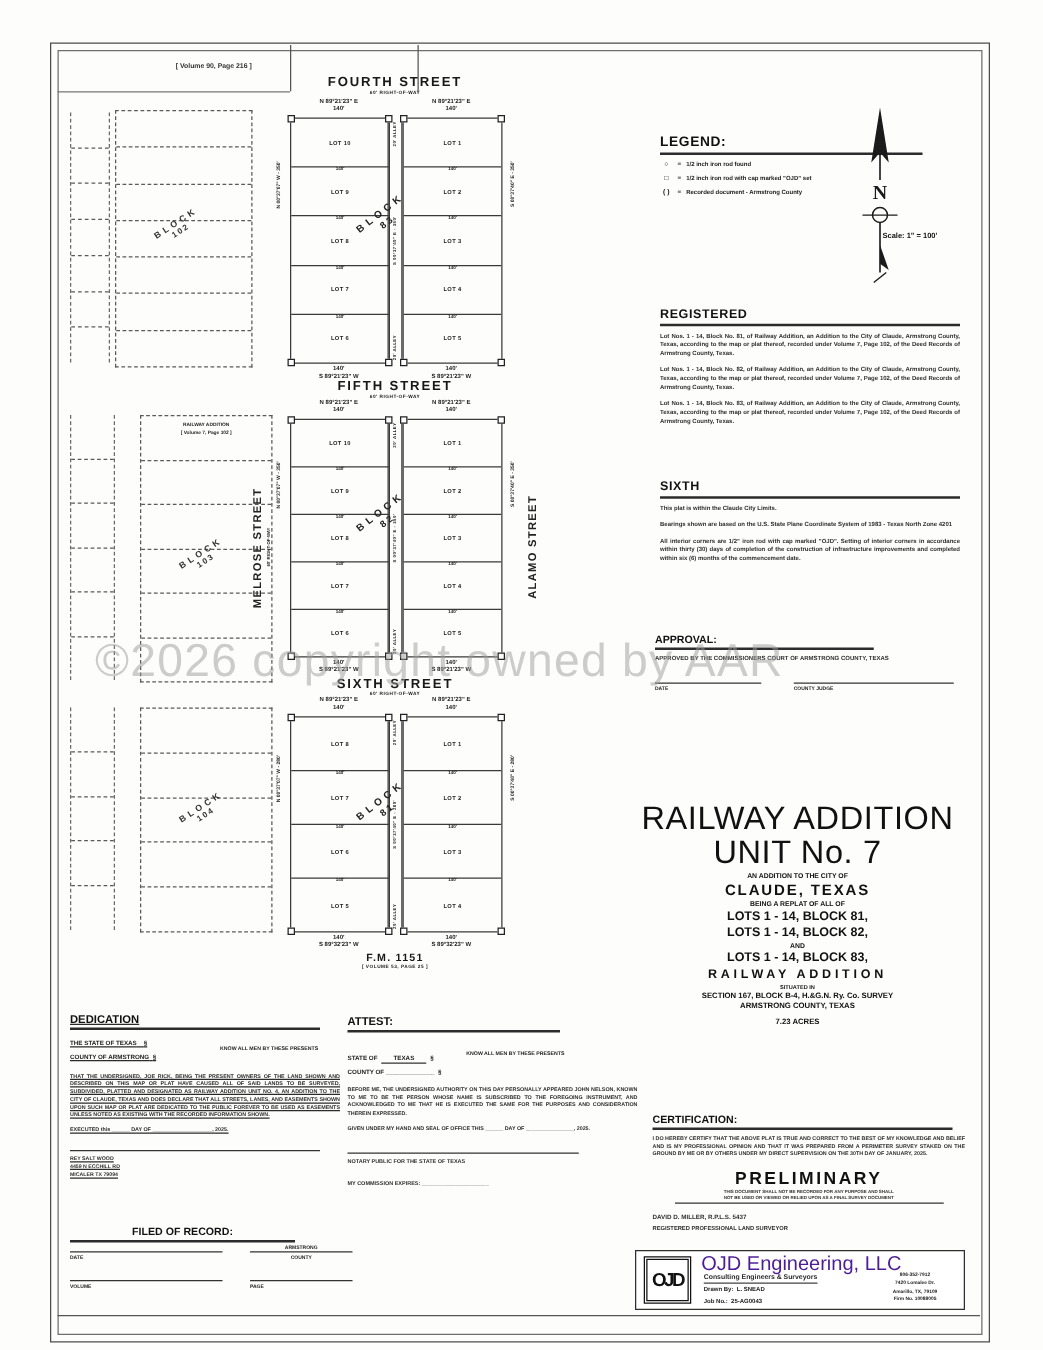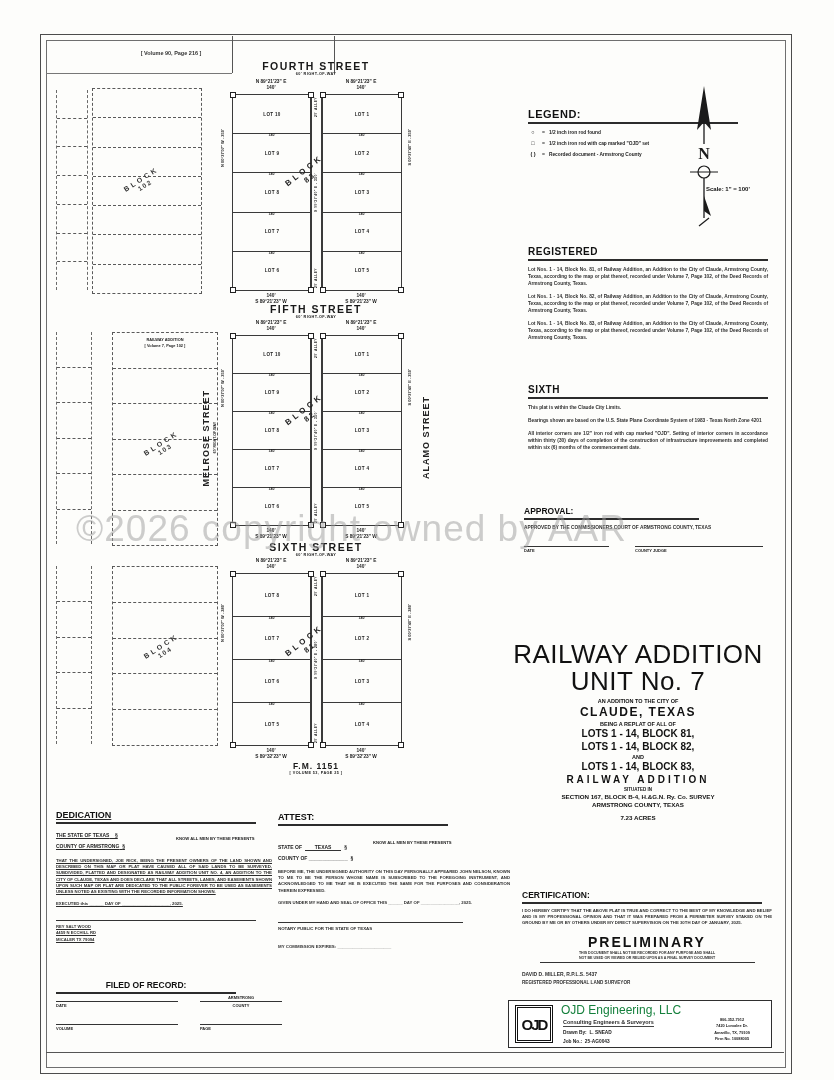--- a/index.html
+++ b/index.html
@@ -80,21 +80,21 @@
   
   .prelim{font-size:14px;font-weight:700;letter-spacing:2px;color:#111;text-align:center;margin:7px 0 1px 0;}
   .fineprint{font-size:3.6px;font-weight:700;color:#333;line-height:1.5;text-align:center;border-bottom:1.5px solid #333;padding-bottom:1px;}
   
   .statecol{font-size:5px;font-weight:700;line-height:2.2;color:#222;}
   .kam{position:absolute;font-size:4.2px;font-weight:700;color:#222;}
   .uline{border-bottom:1px solid #333;}
   
   .firm{left:508px;top:1000px;width:264px;height:48px;border:1.6px solid #2f2f2f;background:#fff;box-sizing:border-box;}
   .firm-logo{position:absolute;left:6px;top:4px;width:38px;height:38px;border:3px double #111;display:flex;align-items:center;justify-content:center;font-size:15px;font-weight:800;letter-spacing:-2px;color:#111;box-sizing:border-box;}
-  .firm-name{position:absolute;left:52px;top:2px;font-size:12px;color:#15803d;}
+  .firm-name{position:absolute;left:52px;top:2px;font-size:16px;color:#4c1d95;}
   .firm-tag{position:absolute;left:54px;top:18px;font-size:5.5px;font-weight:700;border-bottom:1px solid #444;padding-bottom:1px;}
   .firm-kv{position:absolute;left:54px;font-size:4.8px;font-weight:700;color:#222;}
   .firm-right{position:absolute;left:186px;top:16px;width:74px;text-align:center;font-size:3.9px;font-weight:700;line-height:1.6;color:#222;}
 </style>
 </head>
 <body>
 
 <div class="page">
 
   <div class="abs frame-outer"></div>

